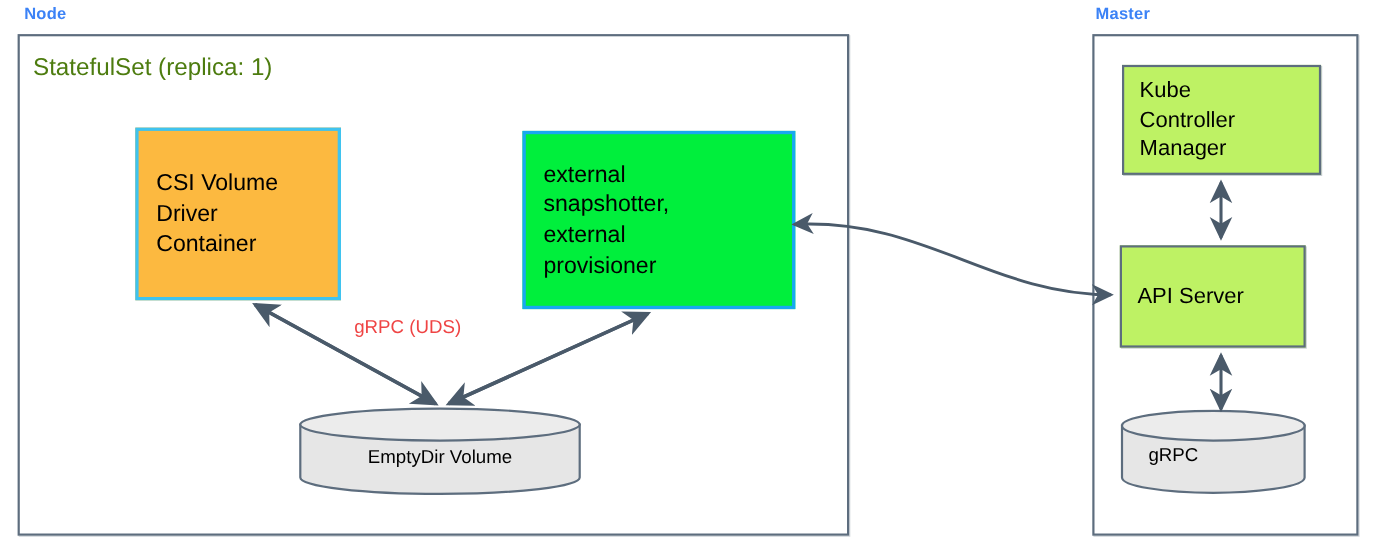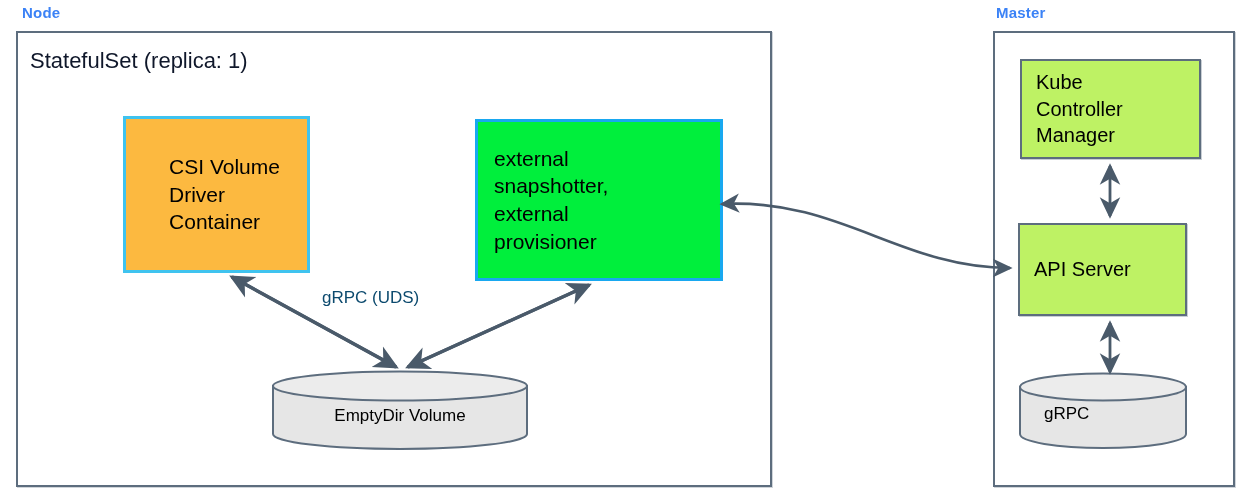--- a/index.html
+++ b/index.html
@@ -29,21 +29,21 @@
     position: absolute;
     border: 2px solid #5d6d7e;
     background: #ffffff;
     box-sizing: border-box;
     box-shadow: 1px 1px 0 rgba(120,135,150,0.35);
   }
 
   .zone-title {
     position: absolute;
     font-size: 22px;
-    color: #0f172a;
+    color: #4d7c0f;
     white-space: nowrap;
   }
 
   .node-box {
     position: absolute;
     box-sizing: border-box;
     display: flex;
     align-items: center;
     justify-content: flex-start;
   }
@@ -87,21 +87,21 @@
   }
   .cyl-label.left-align {
     text-align: left;
     padding-left: 26px;
     box-sizing: border-box;
   }
 
   .edge-label {
     position: absolute;
     font-size: 17px;
-    color: #0c4a6e;
+    color: #ef4444;
     white-space: nowrap;
   }
 
   svg.overlay {
     position: absolute;
     left: 0;
     top: 0;
     width: 1250px;
     height: 496px;
     pointer-events: none;
@@ -111,21 +111,21 @@
 <body>
 
 <div id="canvas">
 
   <div class="zone-label" style="left:22px; top:4px;">Node</div>
 
   <div class="zone-box" style="left:16px; top:31px; width:756px; height:456px;"></div>
 
   <div class="zone-title" style="left:30px; top:48px;">StatefulSet (replica: 1)</div>
 
-  <div class="node-box box-orange" style="left:123px; top:116px; width:187px; height:157px;justify-content:center;">
+  <div class="node-box box-orange" style="left:123px; top:116px; width:187px; height:157px;">
     <div class="node-text">CSI Volume
 Driver
 Container</div>
   </div>
 
   <div class="node-box box-green" style="left:464px; top:119px; width:248px; height:162px;">
     <div class="node-text">external
 snapshotter,
 external
 provisioner</div>

